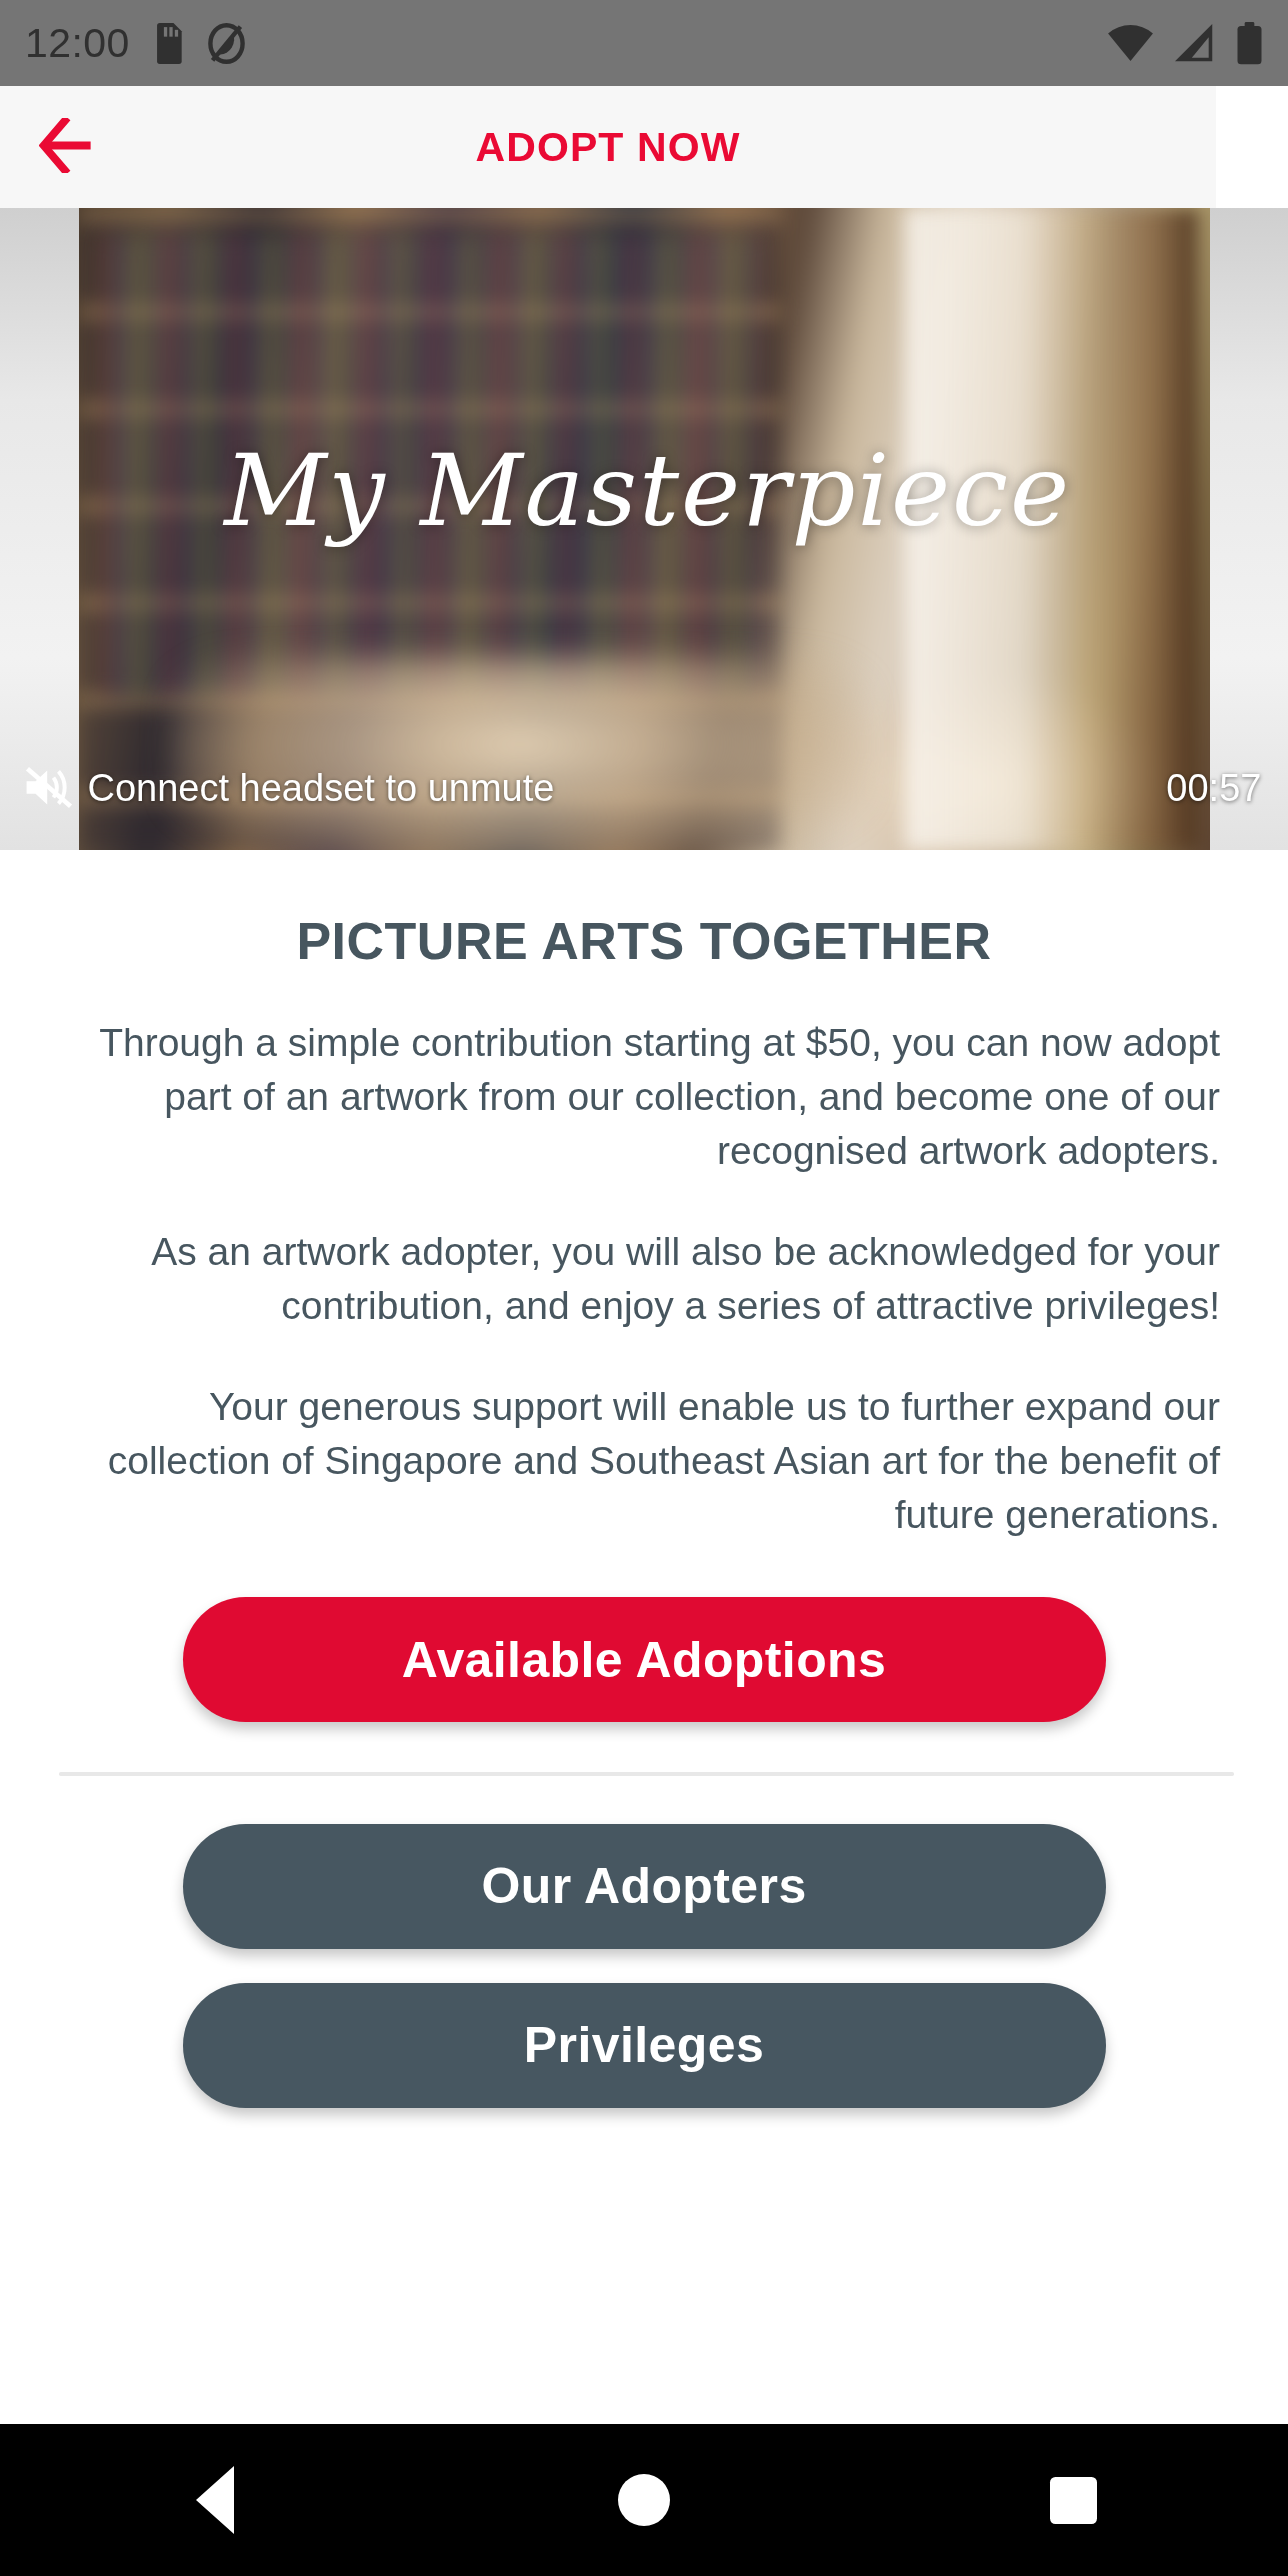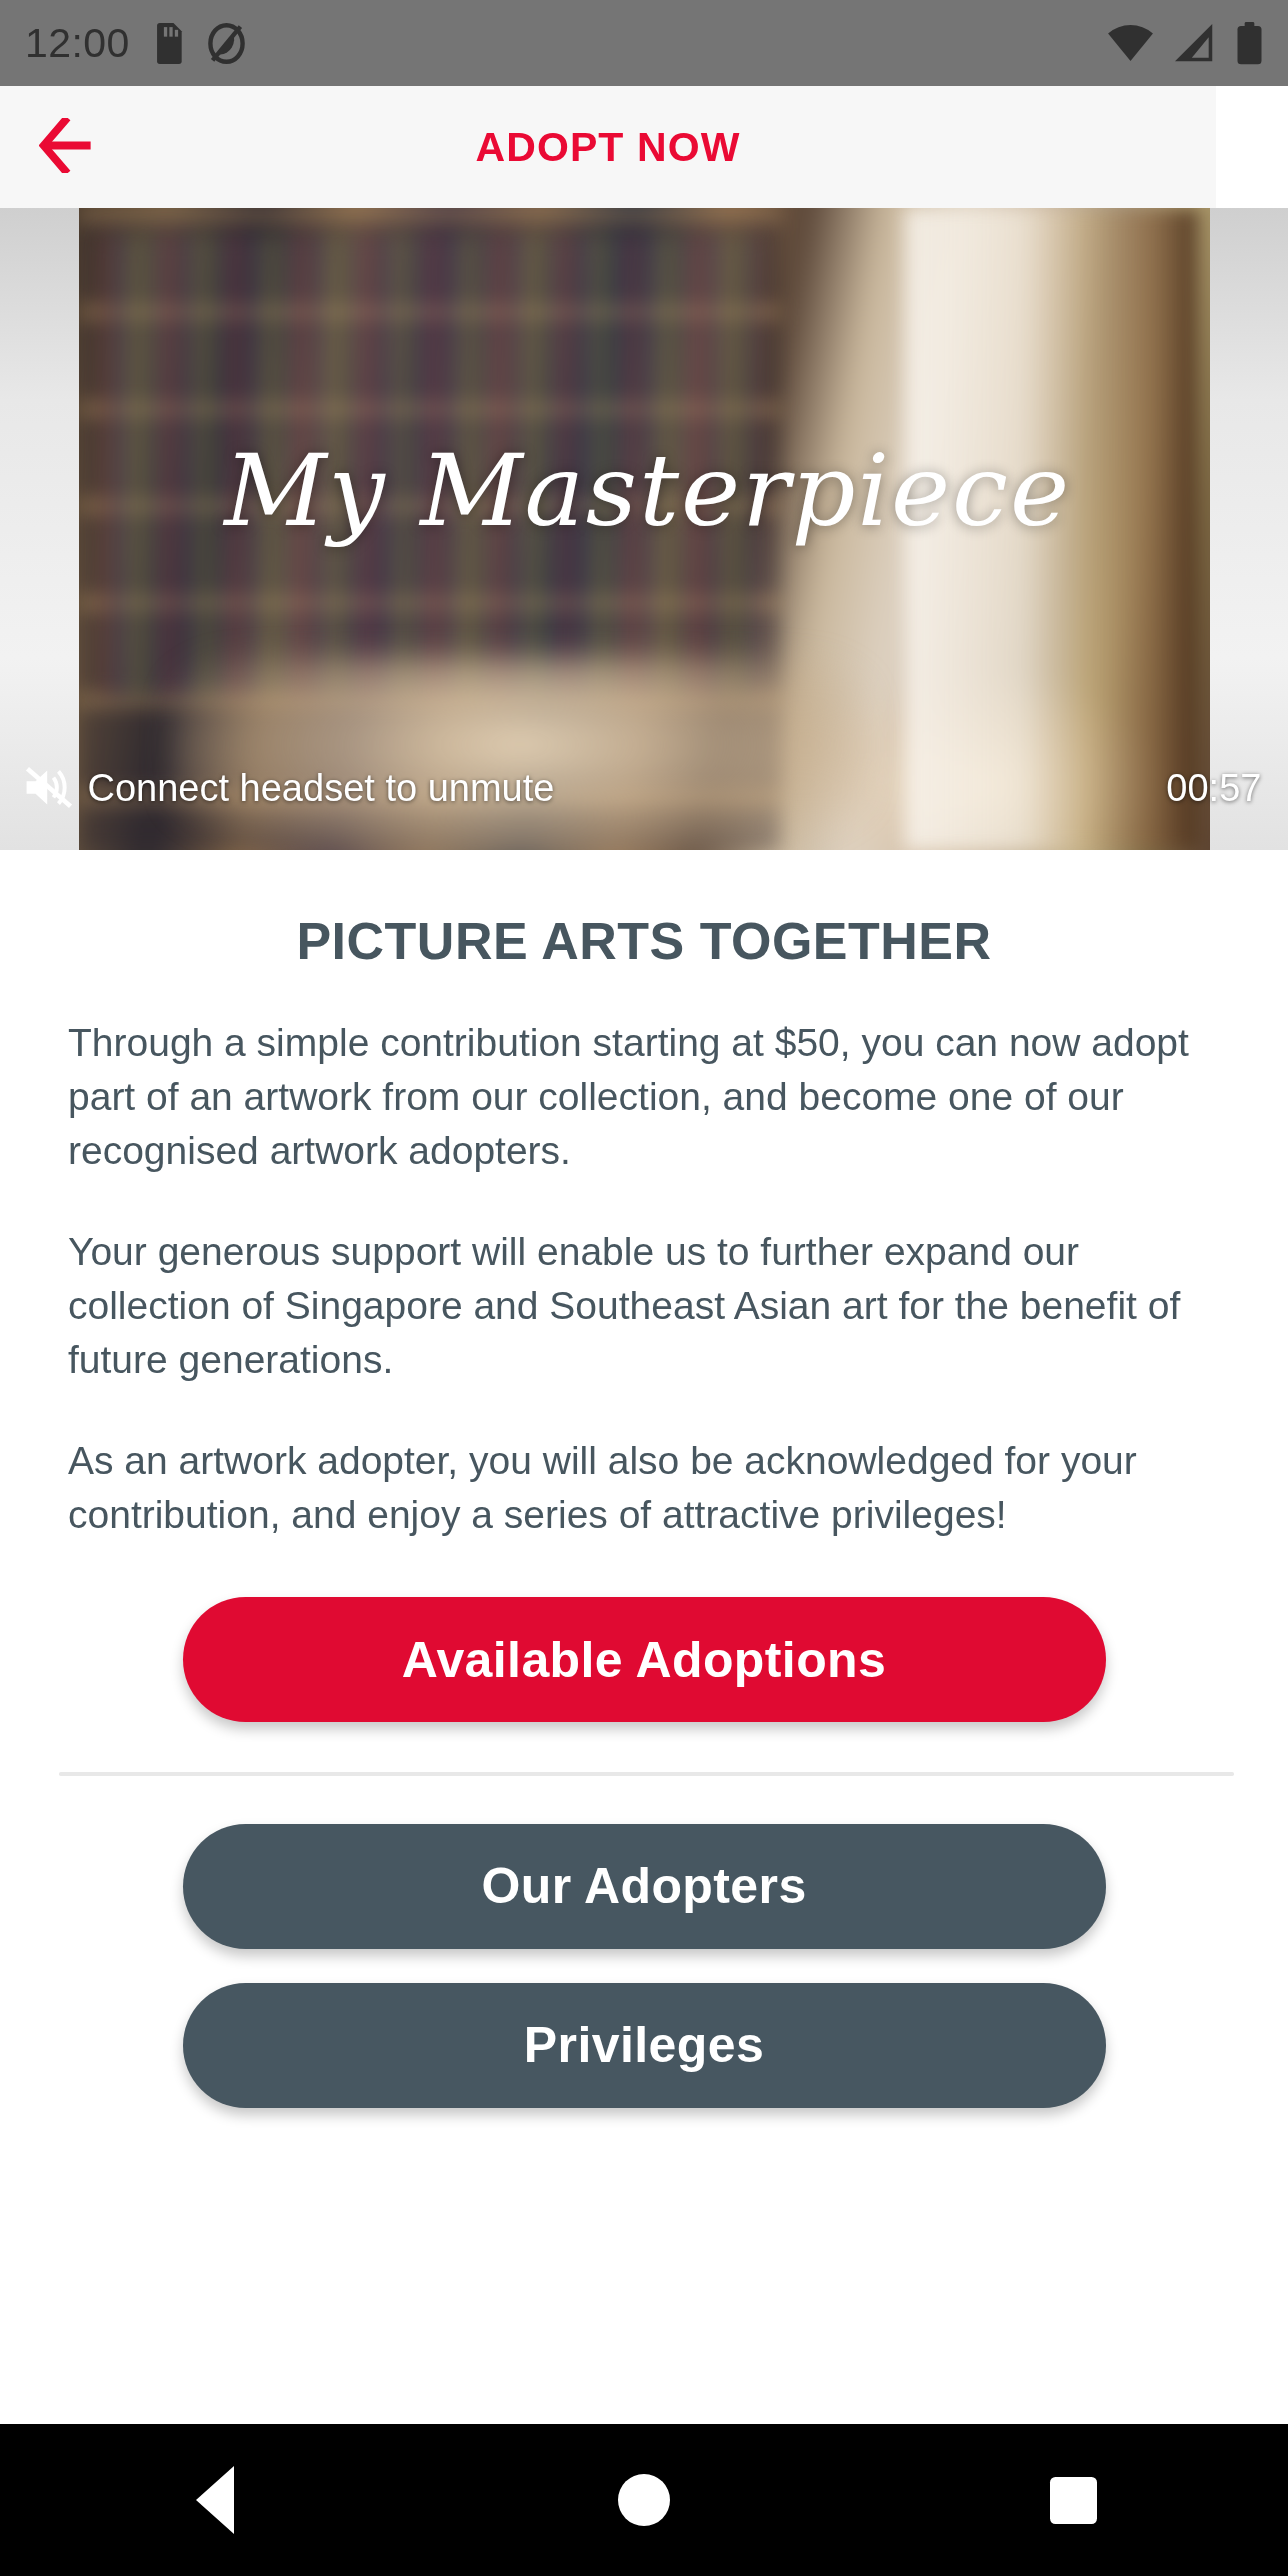--- a/index.html
+++ b/index.html
@@ -145,21 +145,21 @@
   .section-title {
     margin-top:61px;
     text-align:center;
     color:#47565f;
     font-size:52px;
     font-weight:700;
     letter-spacing:0.5px;
   }
   .para {
     margin-top:45px;
-    text-align:left;
+    text-align:right;
     color:#47565f;
     font-size:39px;
     line-height:54px;
     font-weight:400;
     padding:0 9px;
   }
   .para + .para { margin-top:47px; }
 
   
   .btn-area { margin-top:55px; }
@@ -299,22 +299,22 @@
       </span>
       <span class="mute-label">Connect headset to unmute</span>
       <span class="video-time">00:57</span>
     </div>
   </div>
 
   <div class="content">
     <h1 class="section-title">PICTURE ARTS TOGETHER</h1>
 
     <p class="para">Through a simple contribution starting at $50, you can now adopt part of an artwork from our collection, and become one of our recognised artwork adopters.</p>
+    <p class="para">As an artwork adopter, you will also be acknowledged for your contribution, and enjoy a series of attractive privileges!</p>
     <p class="para">Your generous support will enable us to further expand our collection of Singapore and Southeast Asian art for the benefit of future generations.</p>
-    <p class="para">As an artwork adopter, you will also be acknowledged for your contribution, and enjoy a series of attractive privileges!</p>
 
     <div class="btn-area">
       <button class="pill pill-primary">Available Adoptions</button>
       <div class="divider"></div>
       <div class="gap-1"></div>
       <button class="pill pill-secondary">Our Adopters</button>
       <div class="gap-2"></div>
       <button class="pill pill-secondary">Privileges</button>
     </div>
   </div>

